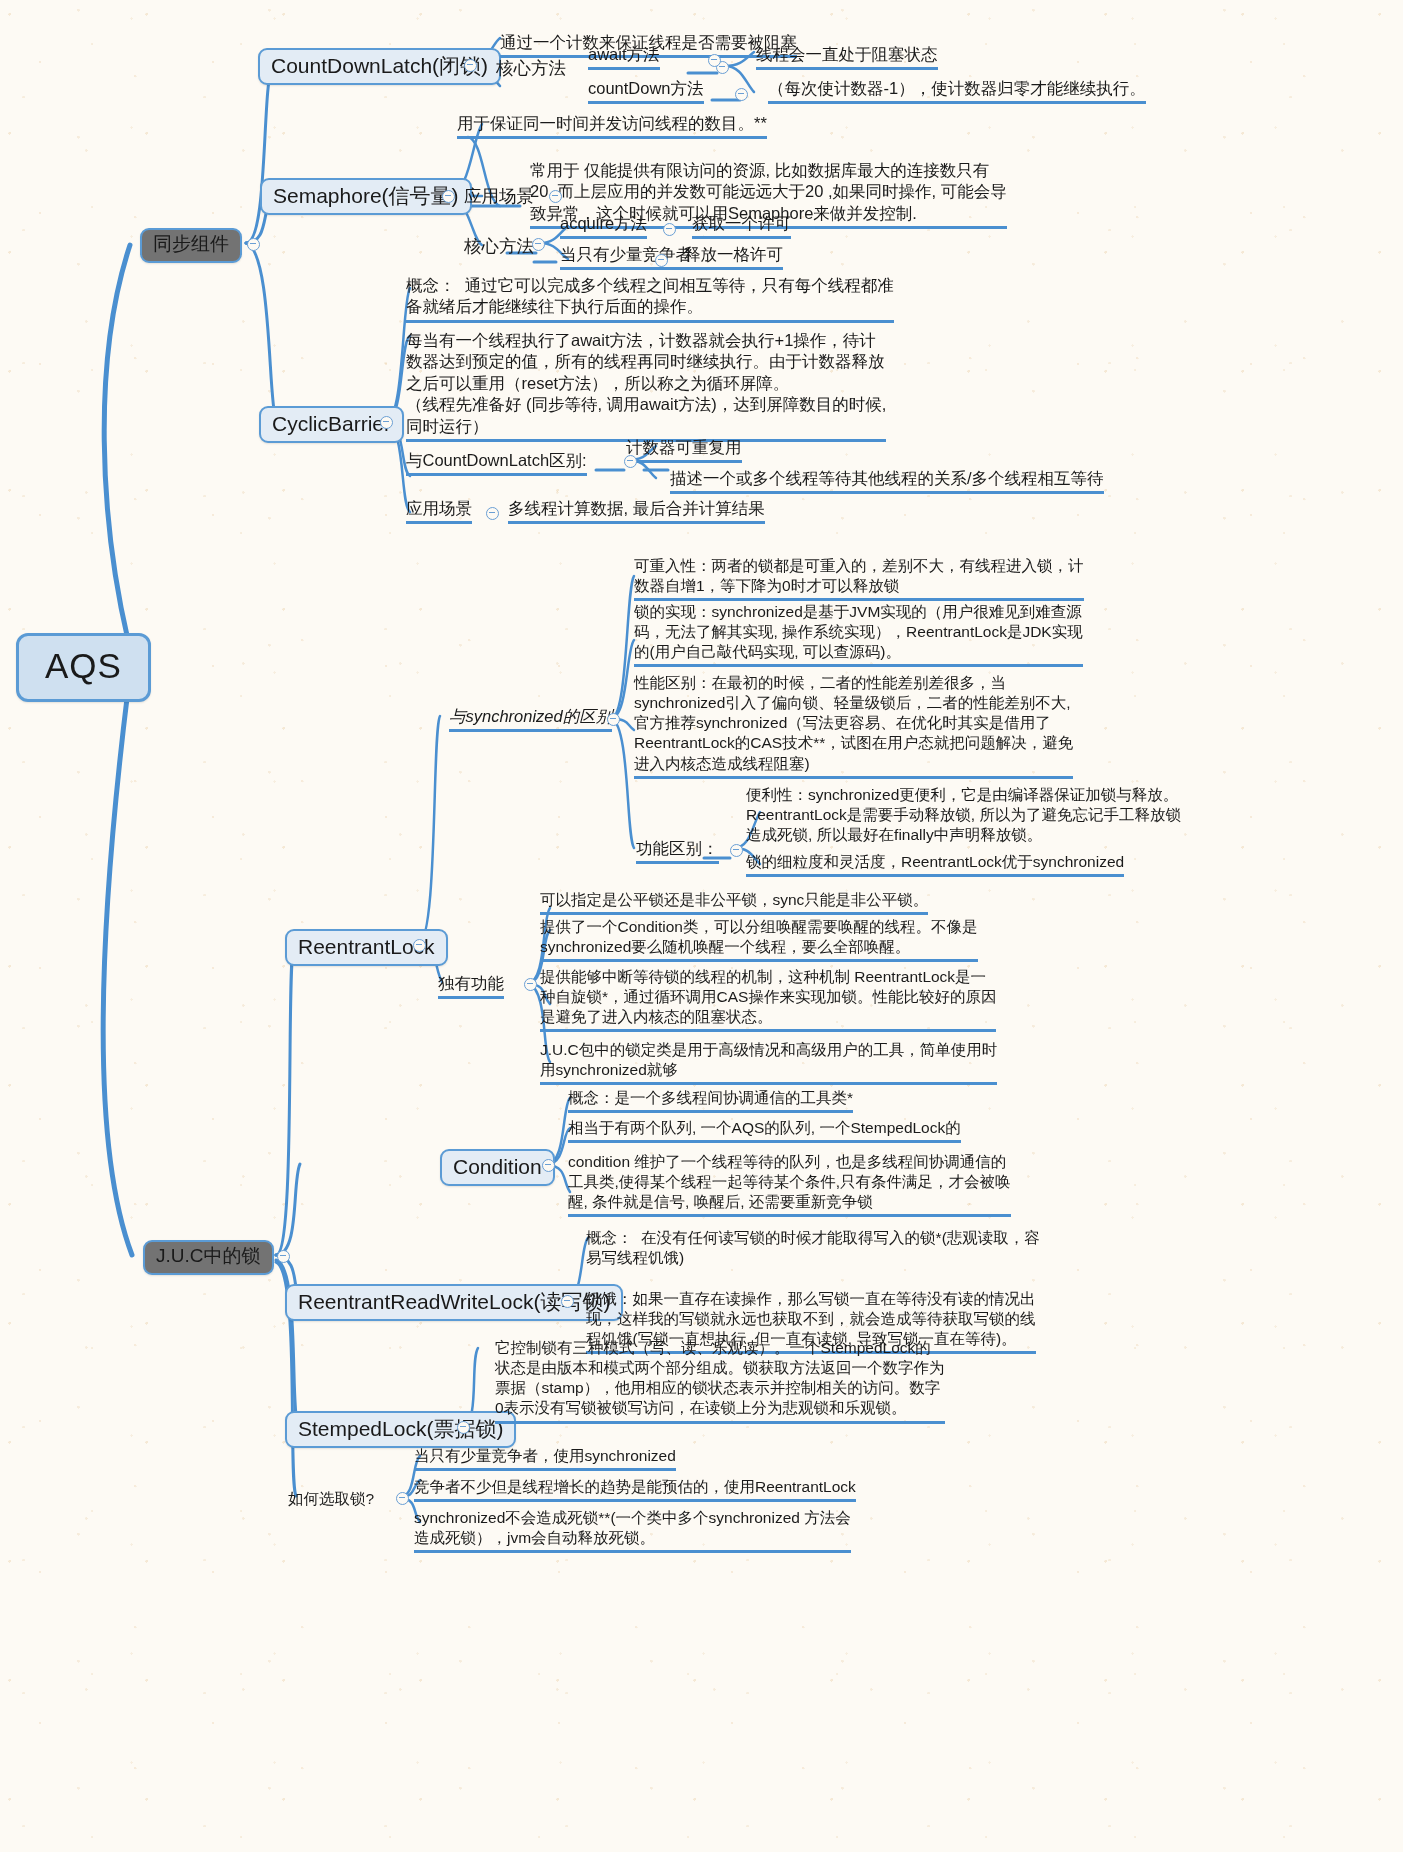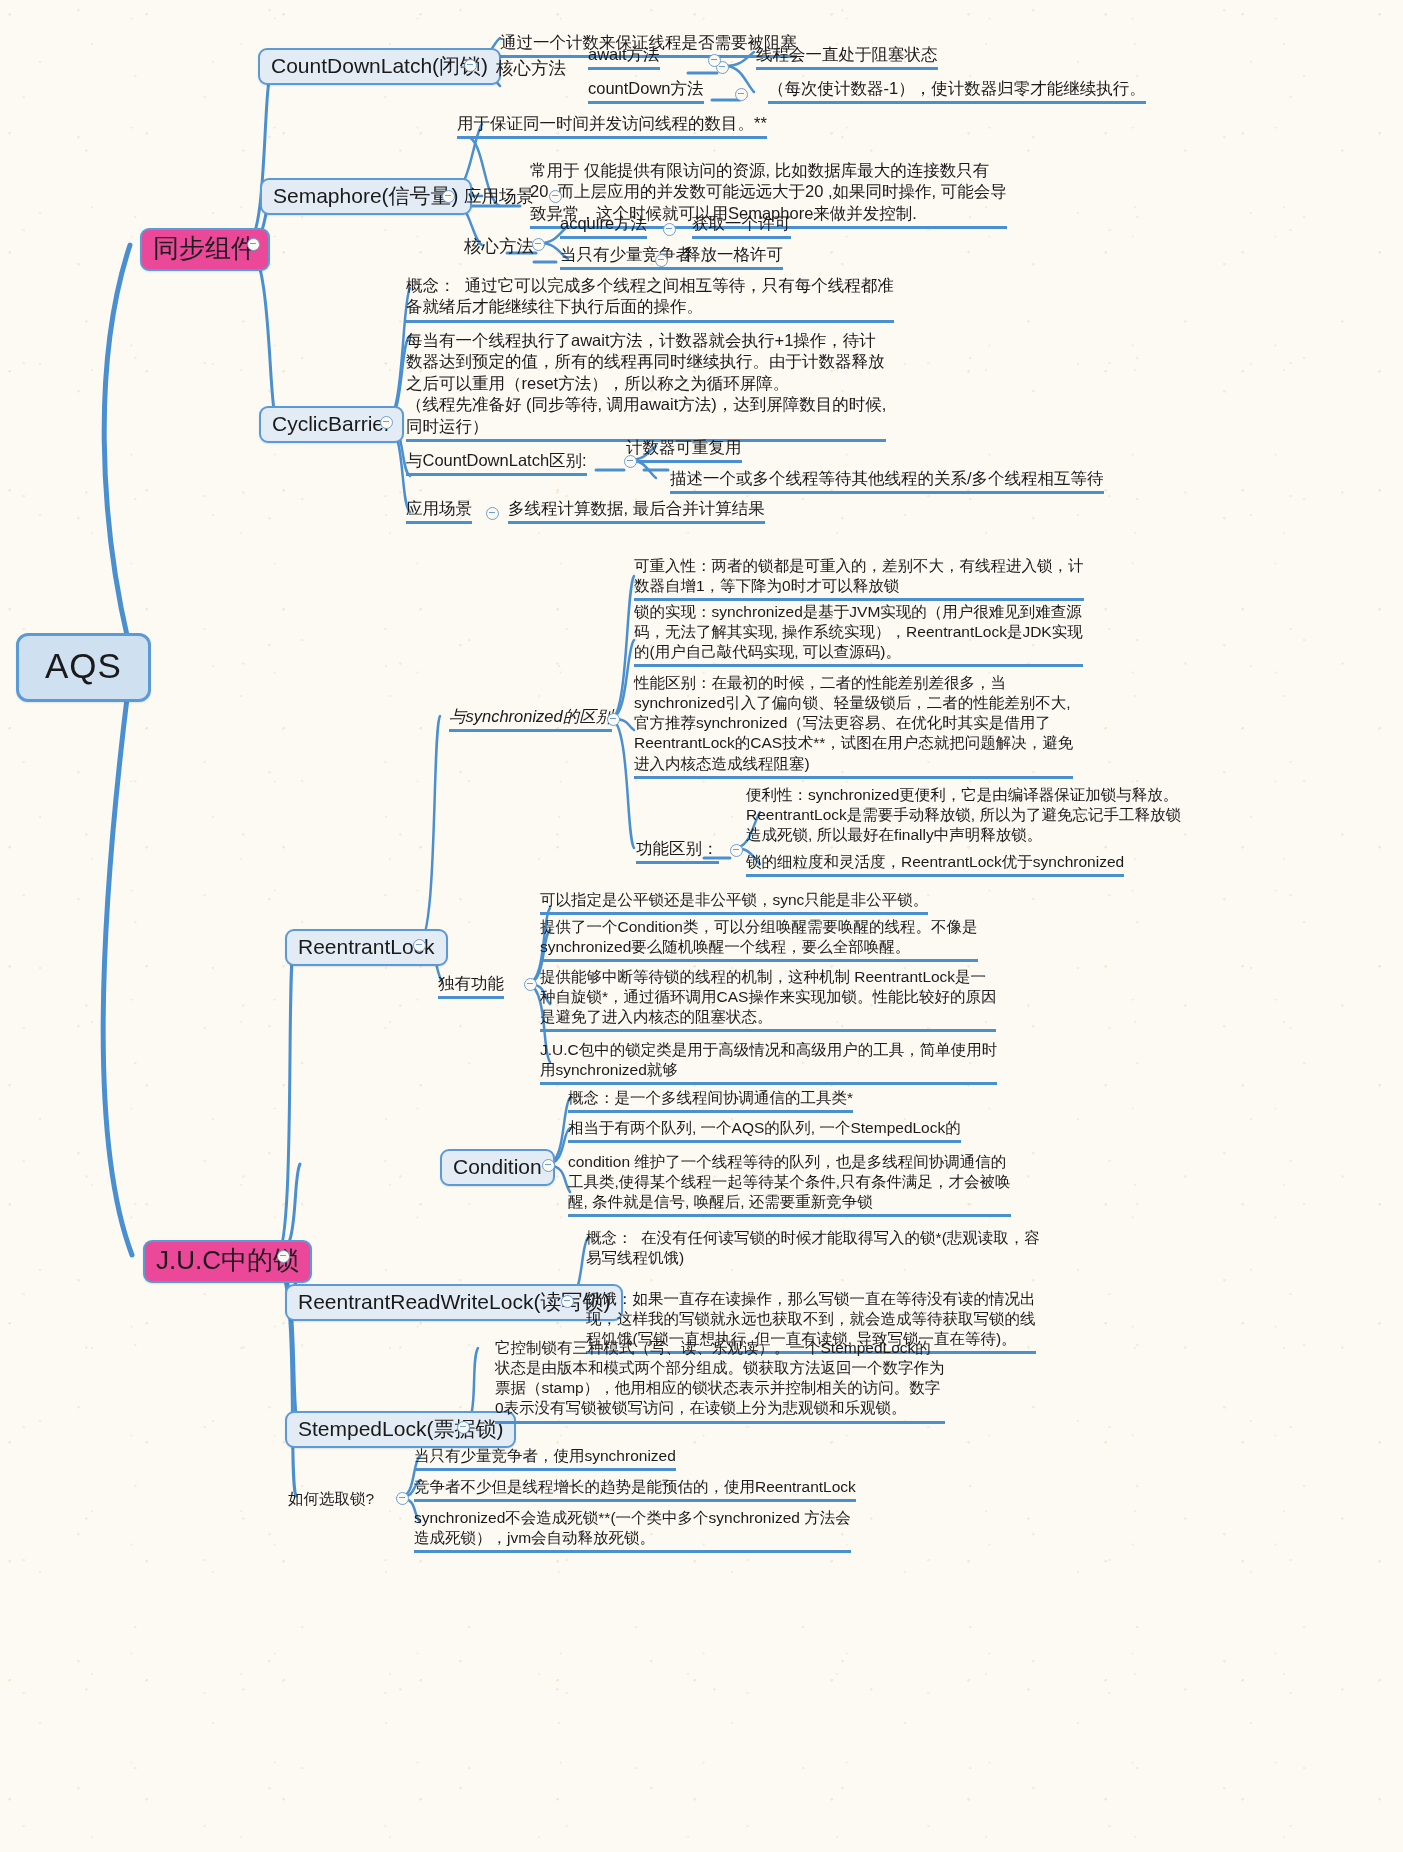--- a/index.html
+++ b/index.html
@@ -42,21 +42,21 @@
     line-height:1.2;
   }
   .root{
     font-size:35px;
     padding:9px 26px 12px 26px;
     border-width:3px;
     border-radius:12px;
     background:#cfe0f0;
     letter-spacing:1px;
   }
-  .lvl1{font-size:26px;background:#ec4899;}
+  .lvl1{font-size:19px;background:#737373;}
   .lvl2{font-size:21px;background:#e3ecf5;}
 
   
   .txt{
     white-space:pre;
     line-height:1.30;
     z-index:3;
   }
   .txt.u{
     border-bottom:3px solid #4a8fd0;

